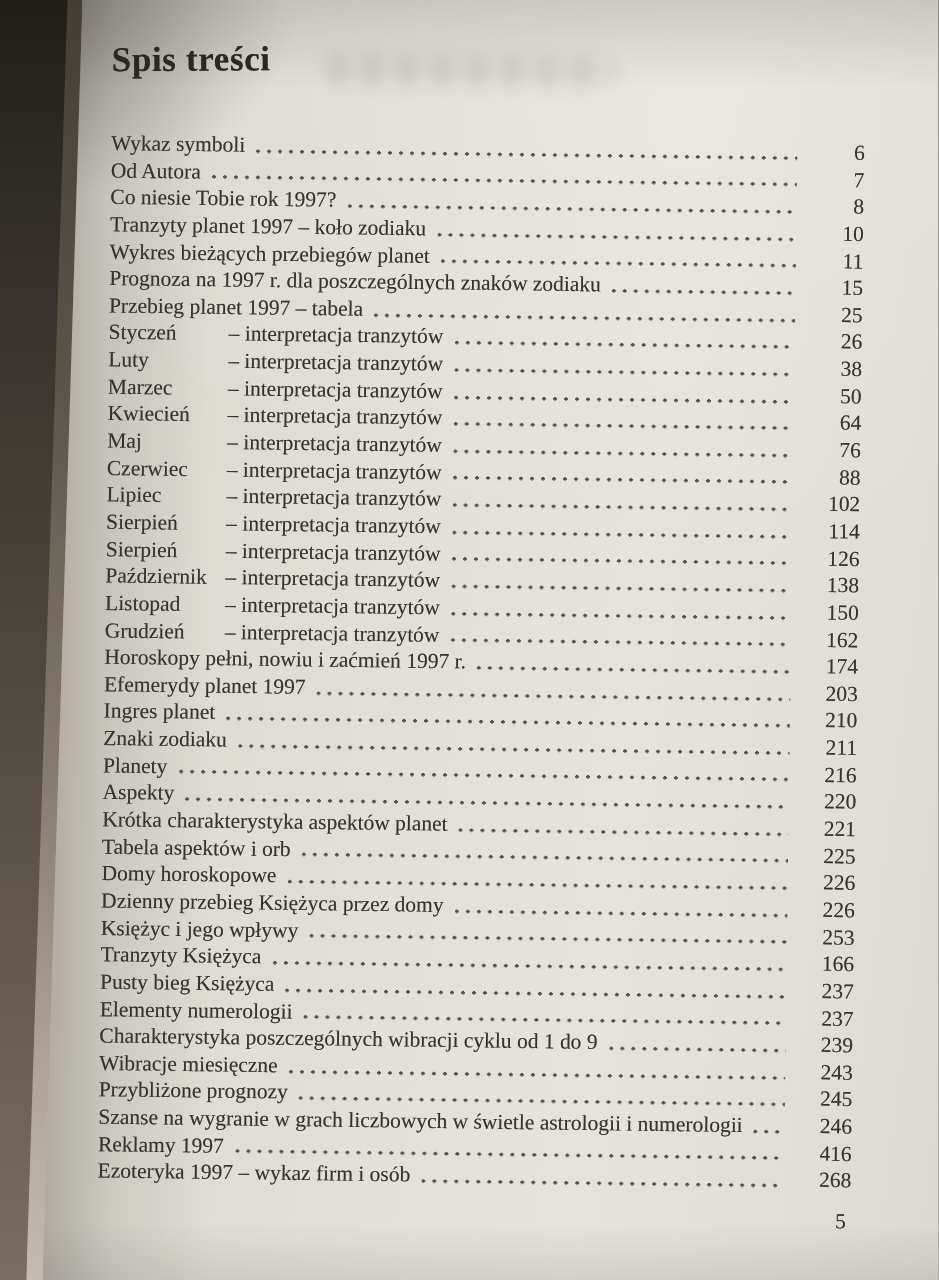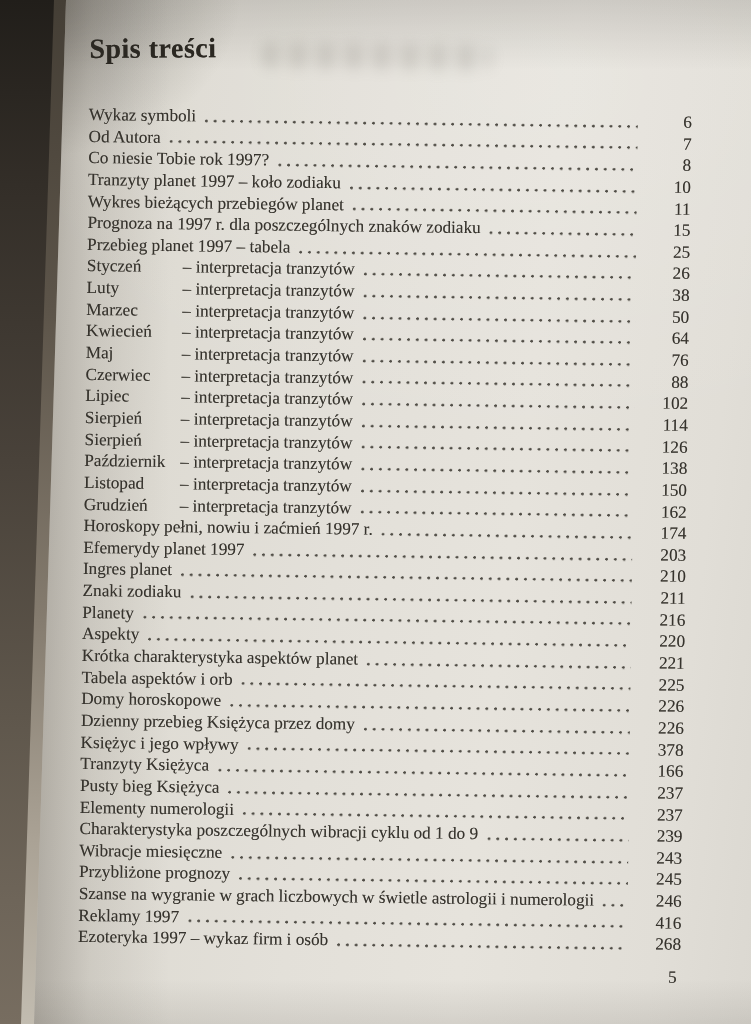--- a/index.html
+++ b/index.html
@@ -254,21 +254,21 @@
           <span class="pagenum">226</span>
         </div>
         <div class="toc-row">
           <span class="label">Dzienny przebieg Księżyca przez domy</span>
           <span class="leader"></span>
           <span class="pagenum">226</span>
         </div>
         <div class="toc-row">
           <span class="label">Księżyc i jego wpływy</span>
           <span class="leader"></span>
-          <span class="pagenum">378</span>
+          <span class="pagenum">253</span>
         </div>
         <div class="toc-row">
           <span class="label">Tranzyty Księżyca</span>
           <span class="leader"></span>
           <span class="pagenum">166</span>
         </div>
         <div class="toc-row">
           <span class="label">Pusty bieg Księżyca</span>
           <span class="leader"></span>
           <span class="pagenum">237</span>

